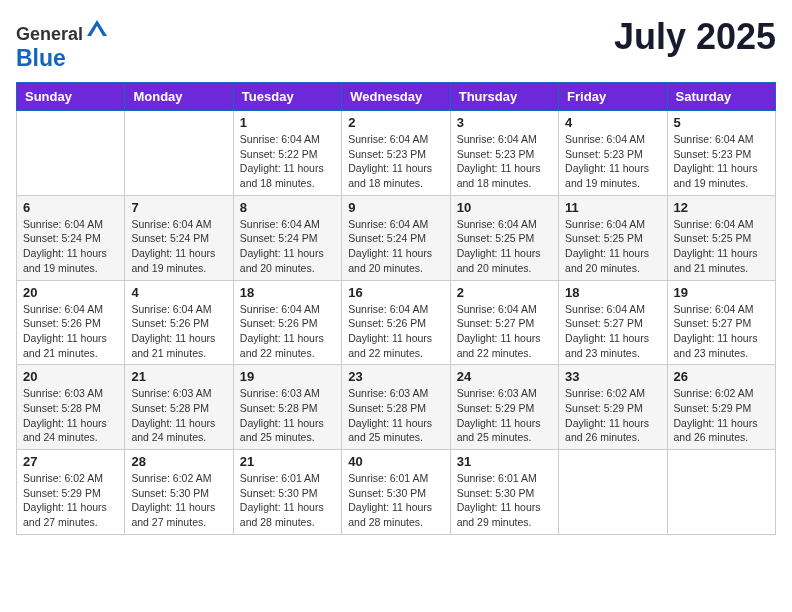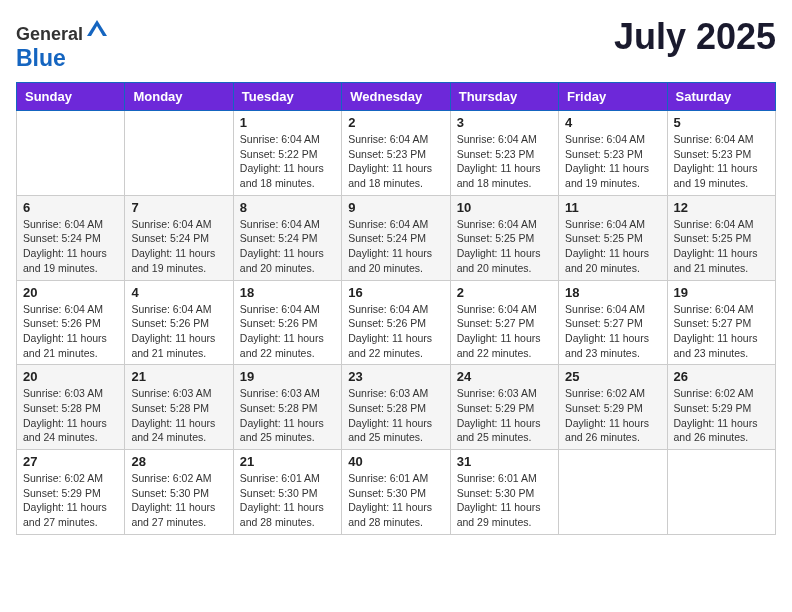--- a/index.html
+++ b/index.html
@@ -221,21 +221,21 @@
         </td>
         <td>
           <span class="day-number">23</span>
           <div class="day-info">Sunrise: 6:03 AM<br>Sunset: 5:28 PM<br>Daylight: 11 hours and 25 minutes.</div>
         </td>
         <td>
           <span class="day-number">24</span>
           <div class="day-info">Sunrise: 6:03 AM<br>Sunset: 5:29 PM<br>Daylight: 11 hours and 25 minutes.</div>
         </td>
         <td>
-          <span class="day-number">25</span>
+          <span class="day-number">33</span>
           <div class="day-info">Sunrise: 6:02 AM<br>Sunset: 5:29 PM<br>Daylight: 11 hours and 26 minutes.</div>
         </td>
         <td>
           <span class="day-number">26</span>
           <div class="day-info">Sunrise: 6:02 AM<br>Sunset: 5:29 PM<br>Daylight: 11 hours and 26 minutes.</div>
         </td>
       </tr>
       <tr>
         <td>
           <span class="day-number">27</span>

